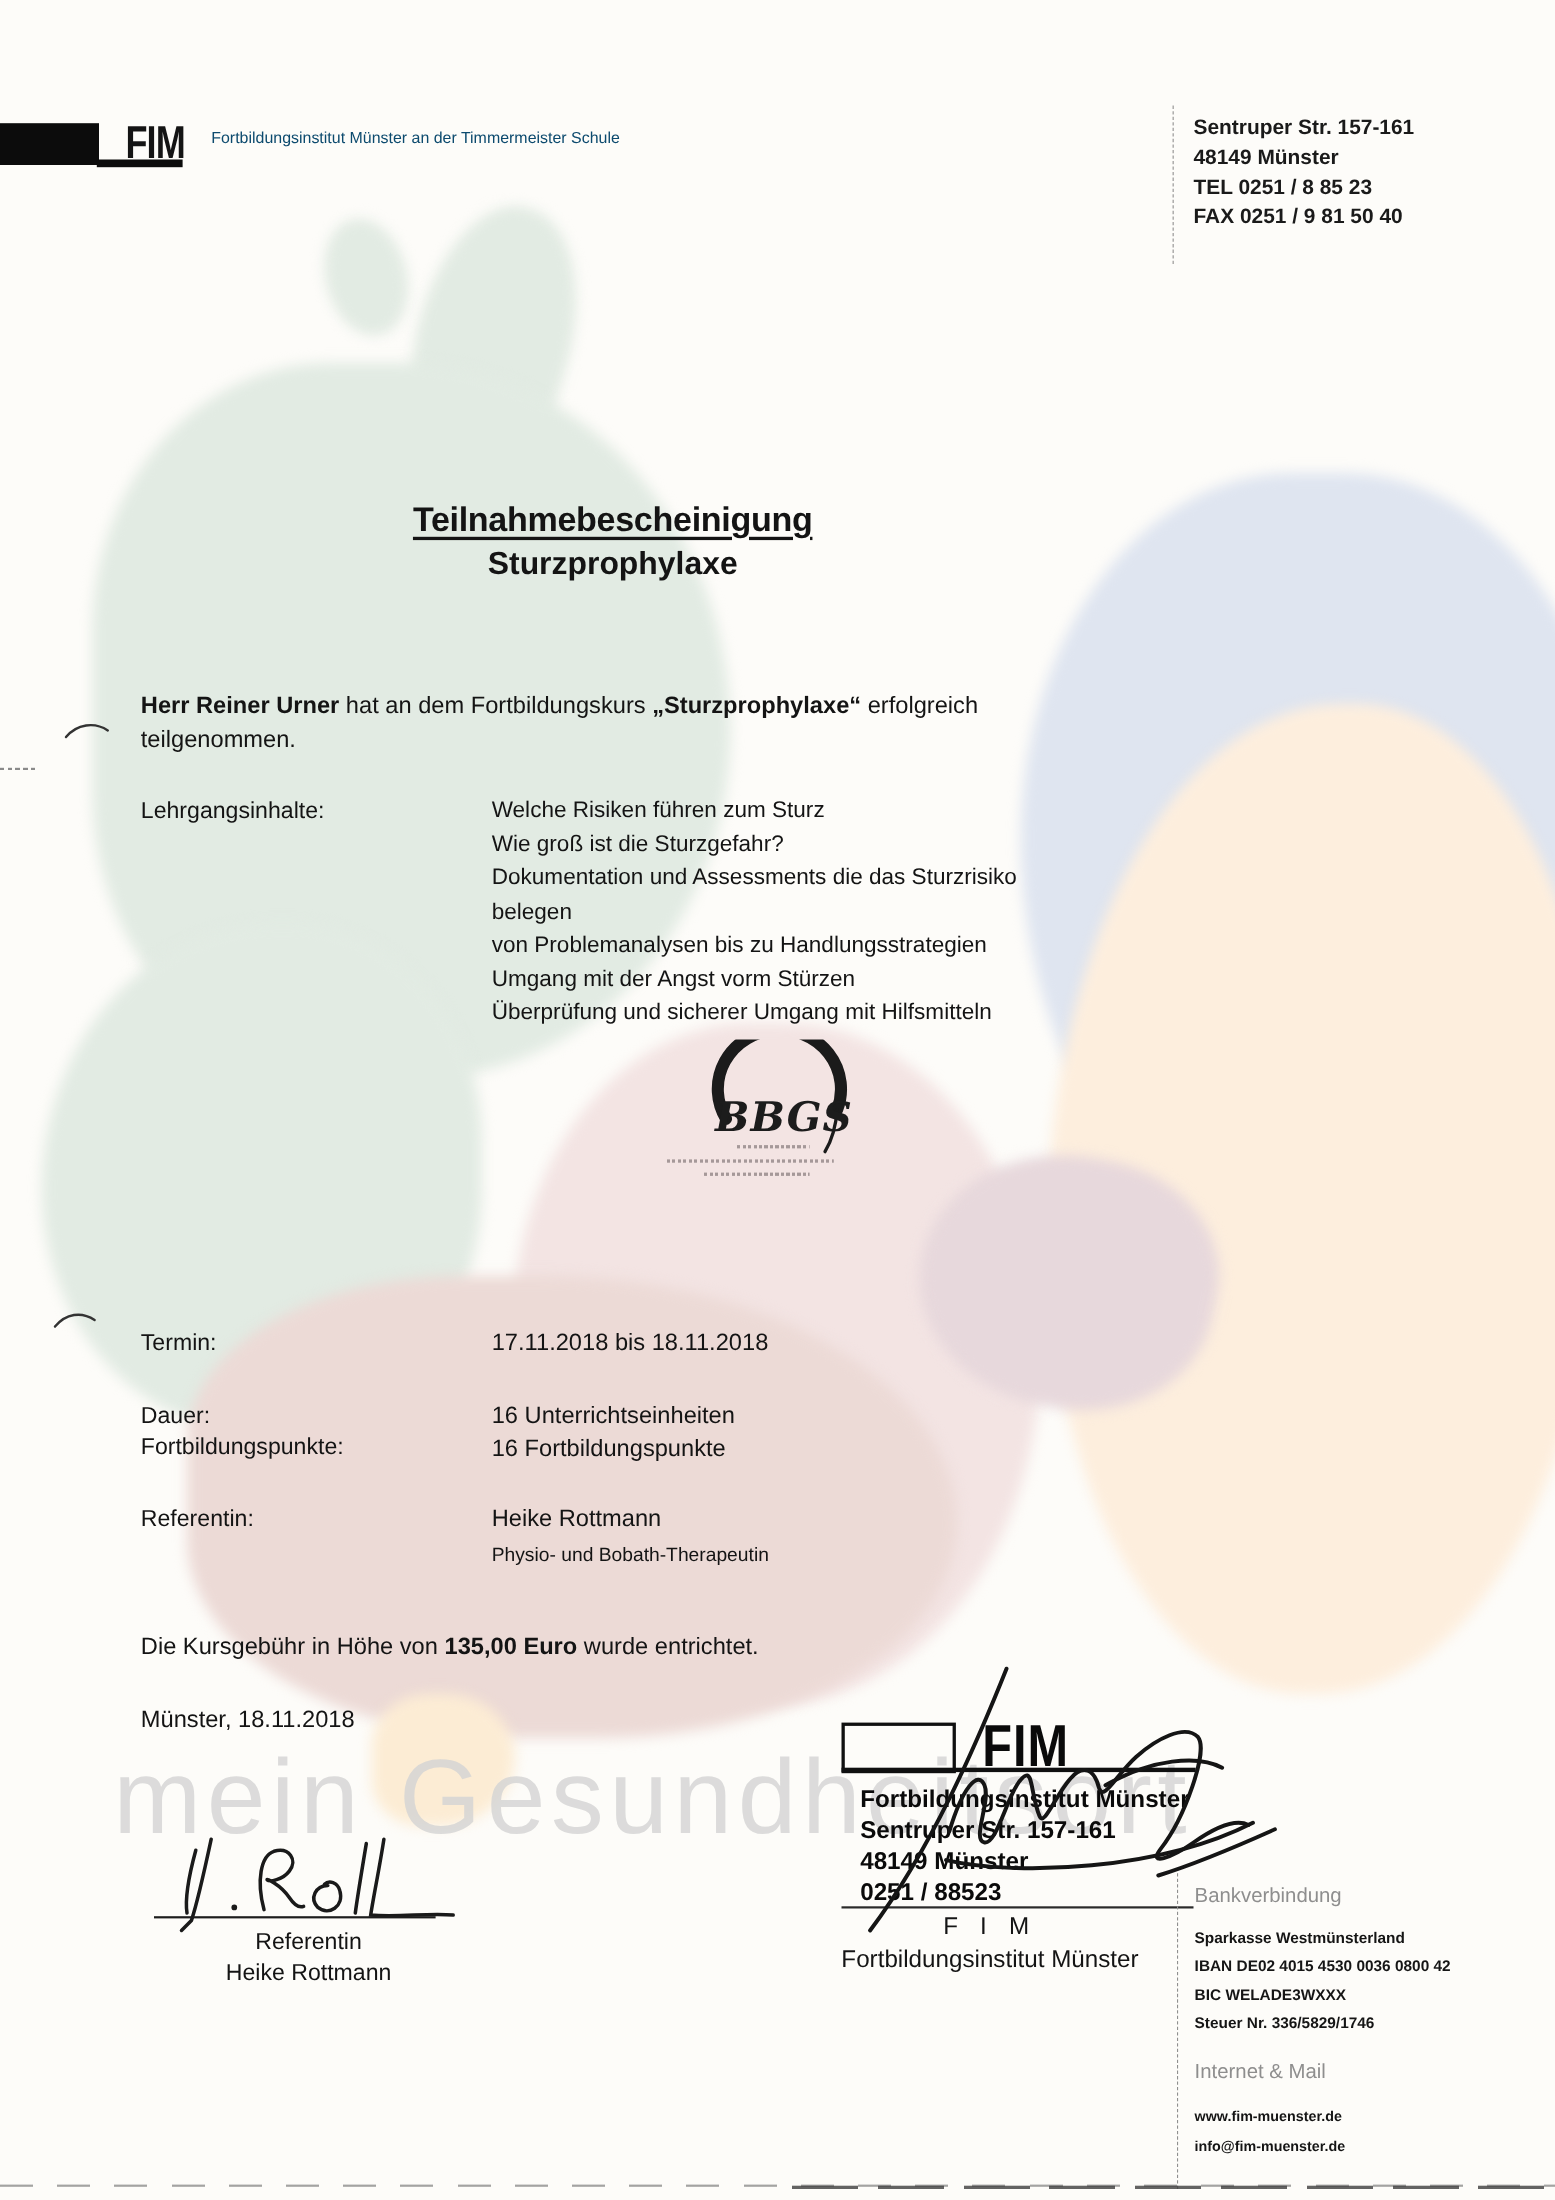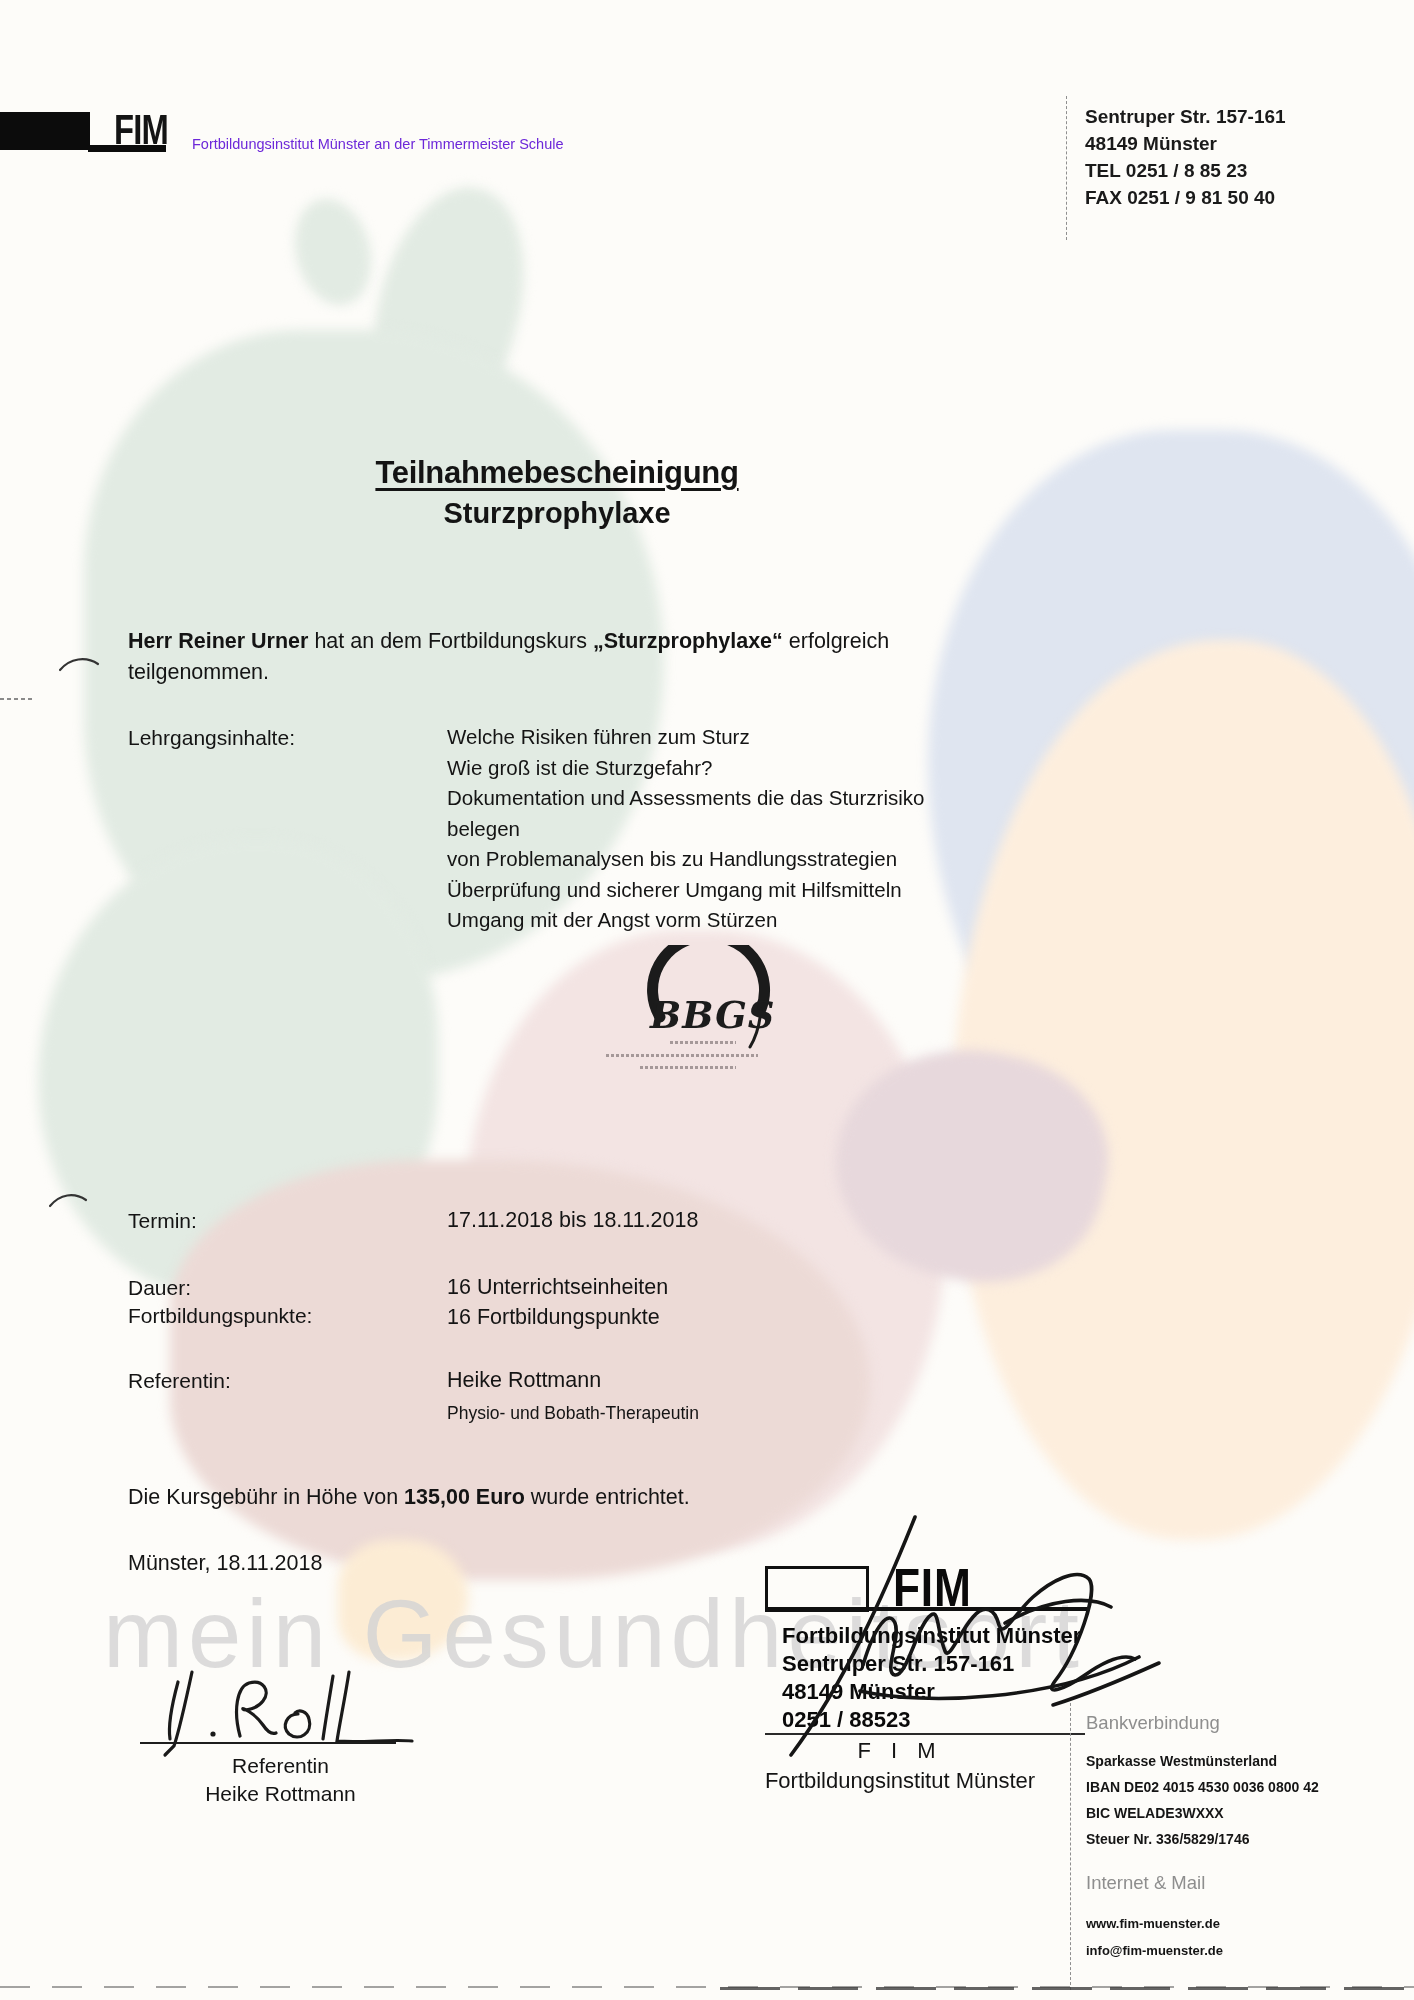--- a/index.html
+++ b/index.html
@@ -24,21 +24,21 @@
   
   .watermark{
     left:103px;top:1586px;font-size:96px;line-height:1;letter-spacing:5px;
     color:#d4d4d4;opacity:.8;white-space:nowrap;z-index:2;
   }
   
   .logo-bar{left:0;top:112px;width:90px;height:38px;background:#0c0c0c;z-index:3;}
   .logo-bar-step{left:88px;top:145px;width:78px;height:7px;background:#0c0c0c;z-index:3;}
   .logo-fim{left:114px;top:106px;font-size:42px;font-weight:800;letter-spacing:-1px;
     transform:scaleX(.78);transform-origin:left top;z-index:3;}
-  .logo-tagline{left:192px;top:136px;font-size:14.5px;color:#6d28d9;z-index:3;}
+  .logo-tagline{left:192px;top:118px;font-size:14.5px;color:#0c4a6e;z-index:3;}
   .addr{left:1085px;top:103px;font-size:19px;font-weight:600;line-height:27px;color:#1a1a1a;z-index:3;}
   .vdash-top{left:1066px;top:96px;height:144px;border-left:1.8px dashed #8f8f8f;z-index:3;}
   
   .title-wrap{left:257px;top:455px;width:600px;text-align:center;z-index:3;}
   .title-main{font-size:31px;font-weight:700;letter-spacing:-.3px;
     text-decoration:underline;text-decoration-thickness:2.5px;text-underline-offset:5px;}
   .title-sub{font-size:29px;font-weight:700;margin-top:6px;}
   
   .t{font-size:21.5px;line-height:31px;z-index:3;}
   .intro{left:128px;top:626px;width:860px;white-space:nowrap;}
@@ -123,22 +123,22 @@
     </div>
     <div>teilgenommen.</div>
   </div>
 
   <div class="abs label-col" style="top:726px;">Lehrgangsinhalte:</div>
   <div class="abs course-items">
     <div>Welche Risiken führen zum Sturz</div>
     <div>Wie groß ist die Sturzgefahr?</div>
     <div>Dokumentation und Assessments die das Sturzrisiko belegen</div>
     <div>von Problemanalysen bis zu Handlungsstrategien</div>
+    <div>Umgang mit der Angst vorm Stürzen</div>
     <div>Überprüfung und sicherer Umgang mit Hilfsmitteln</div>
-    <div>Umgang mit der Angst vorm Stürzen</div>
   </div>
 
   <div class="abs bbgs-wrap">
     <svg width="260" height="130" viewBox="0 0 260 130">
       <path d="M 100,72 A 56,54 0 1 1 201,64" fill="none" stroke="#1b1b1b" stroke-width="11" stroke-linecap="round"></path>
       <path d="M 201,64 C 200,78 196,92 190,102" fill="none" stroke="#1b1b1b" stroke-width="3" stroke-linecap="round"></path>
     </svg>
     <div class="bbgs-text">BBGS</div>
     <div class="fineprint" style="left:110px;top:96px;width:66px;"></div>
     <div class="fineprint" style="left:46px;top:109px;width:152px;"></div>

